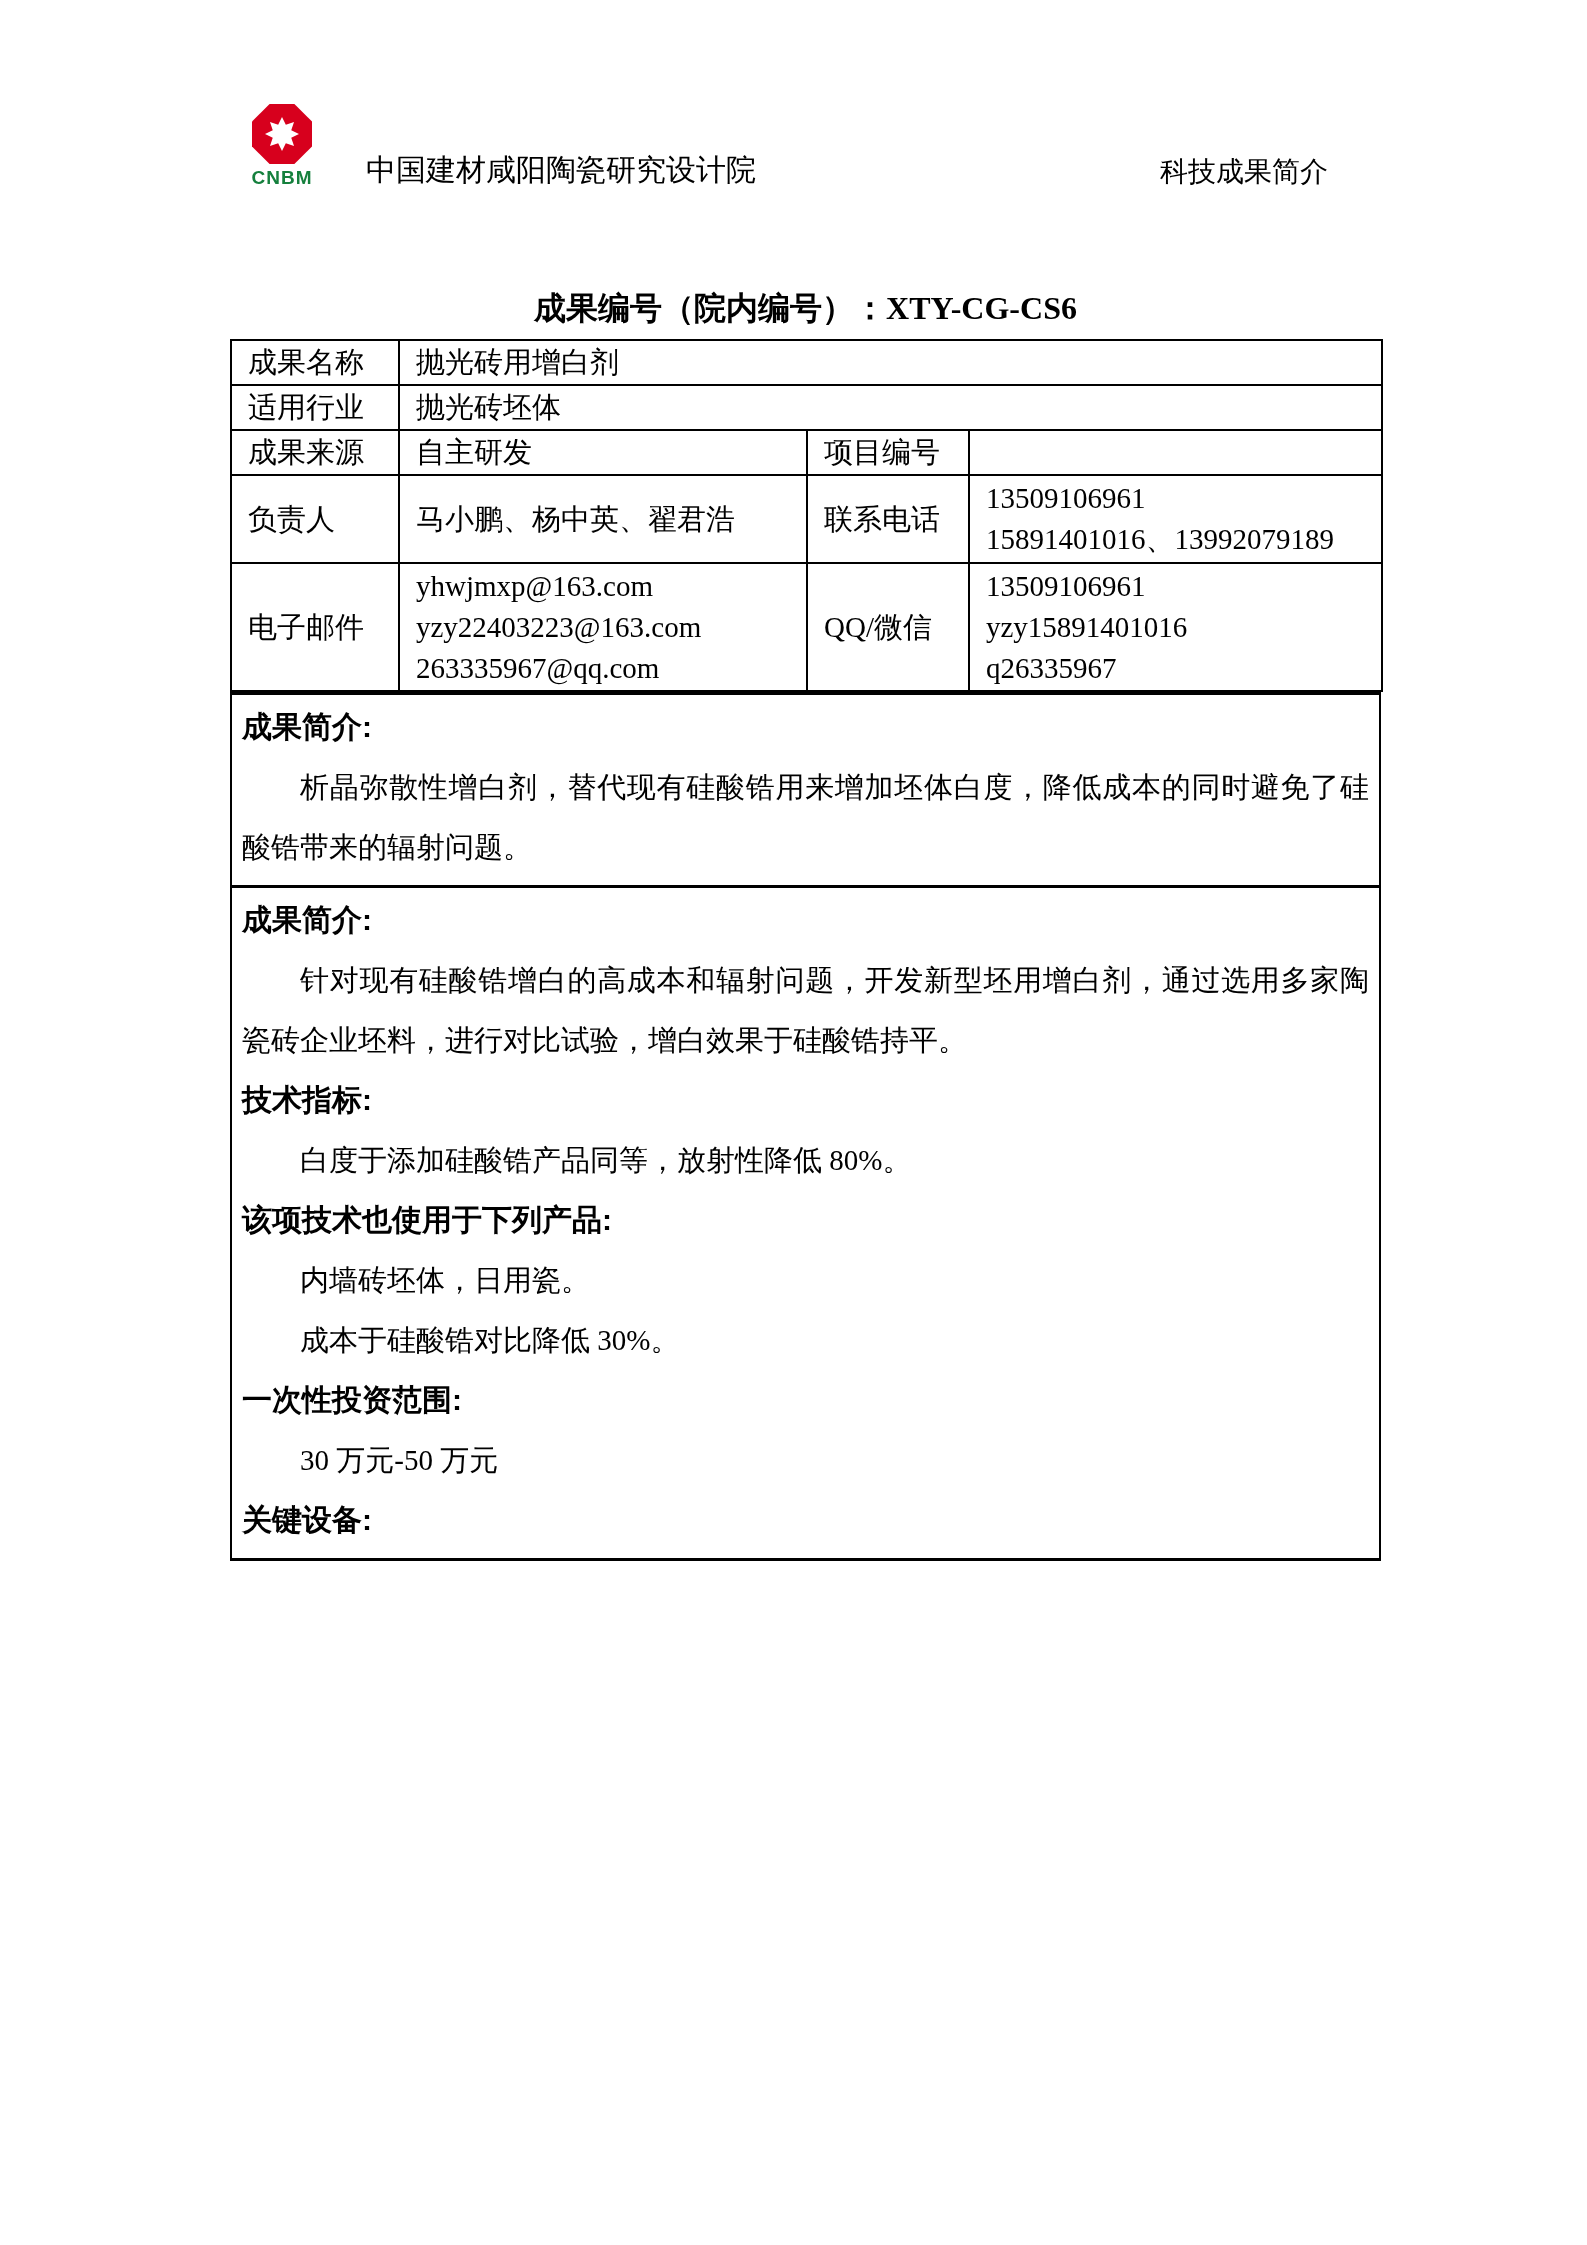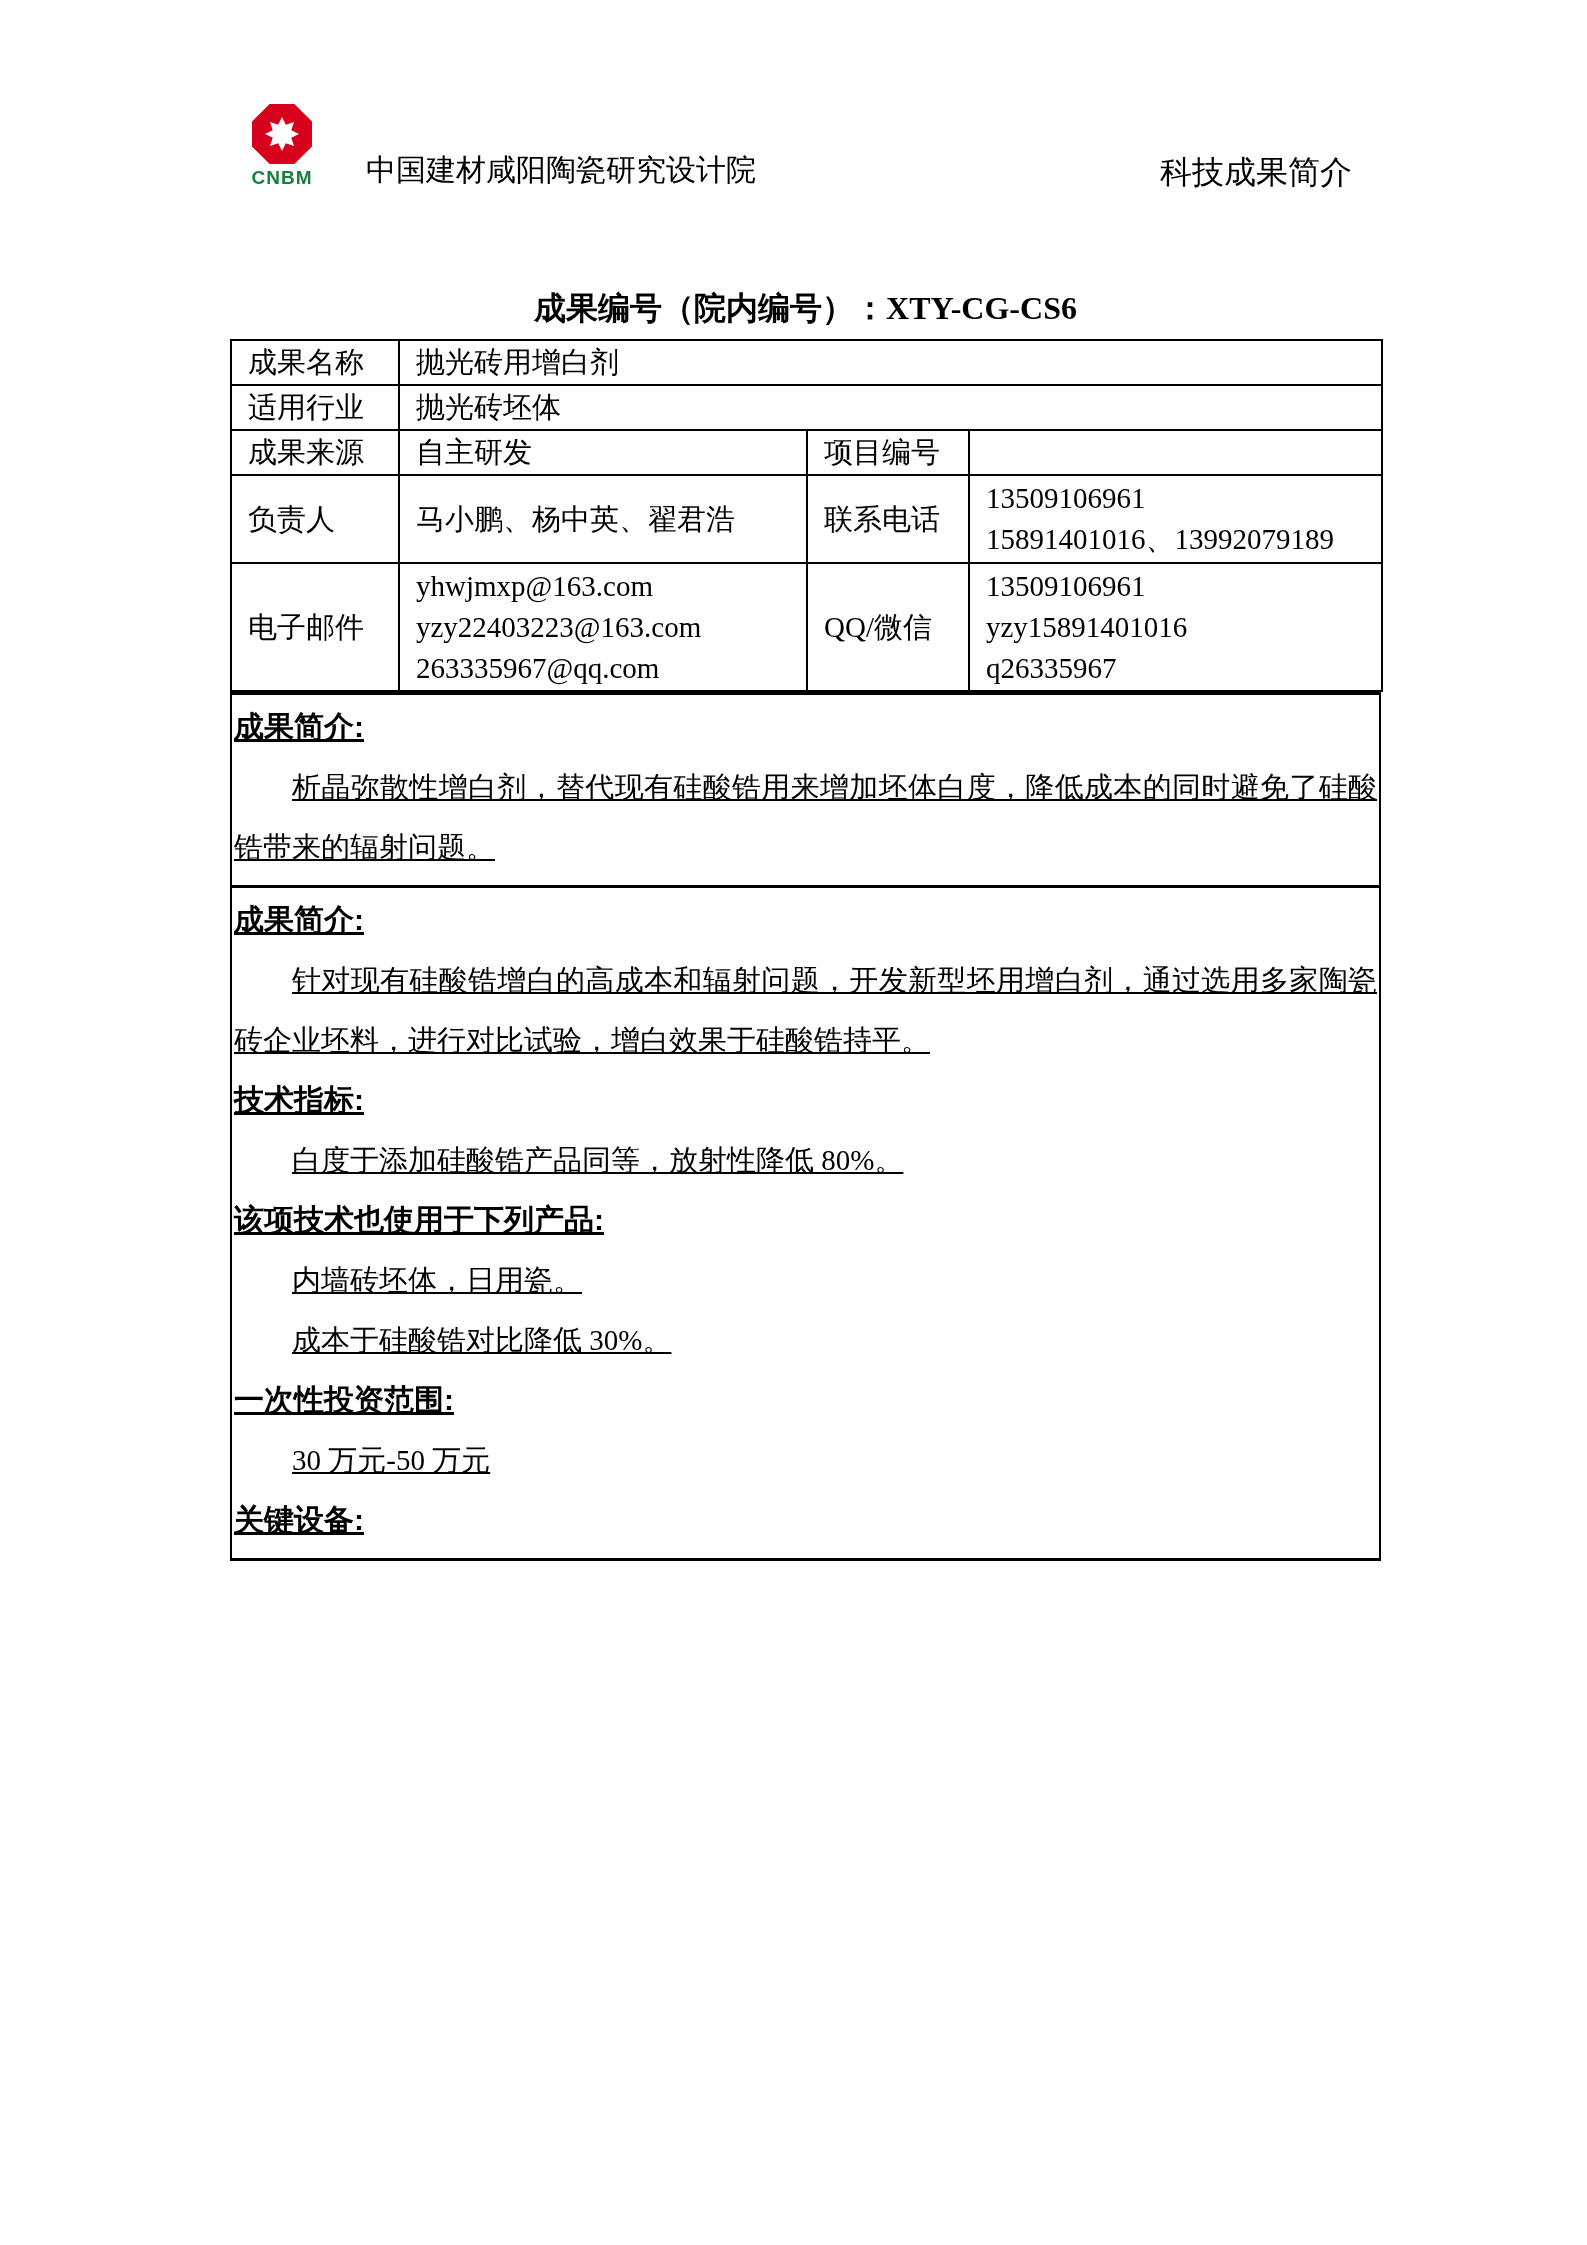--- a/index.html
+++ b/index.html
@@ -9,38 +9,38 @@
     -webkit-font-smoothing:antialiased;
   }
   
   .logo-block{position:absolute;left:243px;top:104px;width:78px;text-align:center;}
   .logo-block svg{display:block;margin:0 auto;}
   .logo-word{font-family:"Liberation Sans","DejaVu Sans",sans-serif;font-weight:700;
     font-size:19px;letter-spacing:1px;margin-top:3px;}
   .company-name{position:absolute;left:366px;top:150px;
     font-family:"Liberation Sans","DejaVu Sans",sans-serif;font-size:30px;line-height:40px;}
   .doc-type{position:absolute;left:1160px;top:153px;
-    font-family:"Liberation Sans","DejaVu Sans",sans-serif;font-size:32px;line-height:38px;}
+    font-family:"Liberation Sans","DejaVu Sans",sans-serif;font-size:28px;line-height:38px;}
   
   .doc-title{position:absolute;left:230px;top:286px;width:1151px;text-align:center;
     font-size:32px;font-weight:700;line-height:44px;}
   
   .box{position:absolute;left:230px;top:339px;width:1151px;}
   table.info{width:100%;border-collapse:collapse;table-layout:fixed;}
   table.info td{border:2px solid #000;font-size:29px;line-height:41px;
     padding:1px 16px;vertical-align:middle;overflow:hidden;}
   tr.r-name,tr.r-industry,tr.r-source{height:43px;}
   tr.r-leader{height:88px;}
   tr.r-email{height:128px;}
   td.v-top{vertical-align:top;}
   td.v-bottom{vertical-align:bottom;padding-bottom:3px;}
   .cellline{line-height:41px;}
   
   .sec{border-left:2px solid #000;border-right:2px solid #000;
-    padding:2px 2px 8px;font-size:29px;text-decoration:underline;}
+    padding:2px 10px 8px;font-size:29px;}
   .sec-first{border-top:3px solid #000;}
   .sec-big{border-top:3px solid #000;border-bottom:3px solid #000;}
   .sec h3{margin:0;font-family:"Liberation Sans","DejaVu Sans",sans-serif;
     font-size:30px;font-weight:700;line-height:60px;}
   .sec p{margin:0;line-height:60px;text-align:justify;text-indent:2em;}
   
   table.transfer{width:100%;border-collapse:collapse;table-layout:fixed;}
   table.transfer td{border:2px solid #000;font-size:29px;}
   td.t-label{text-align:center;line-height:60px;padding:0 44px;vertical-align:middle;}
   td.t-body{height:336px;text-align:center;vertical-align:middle;

